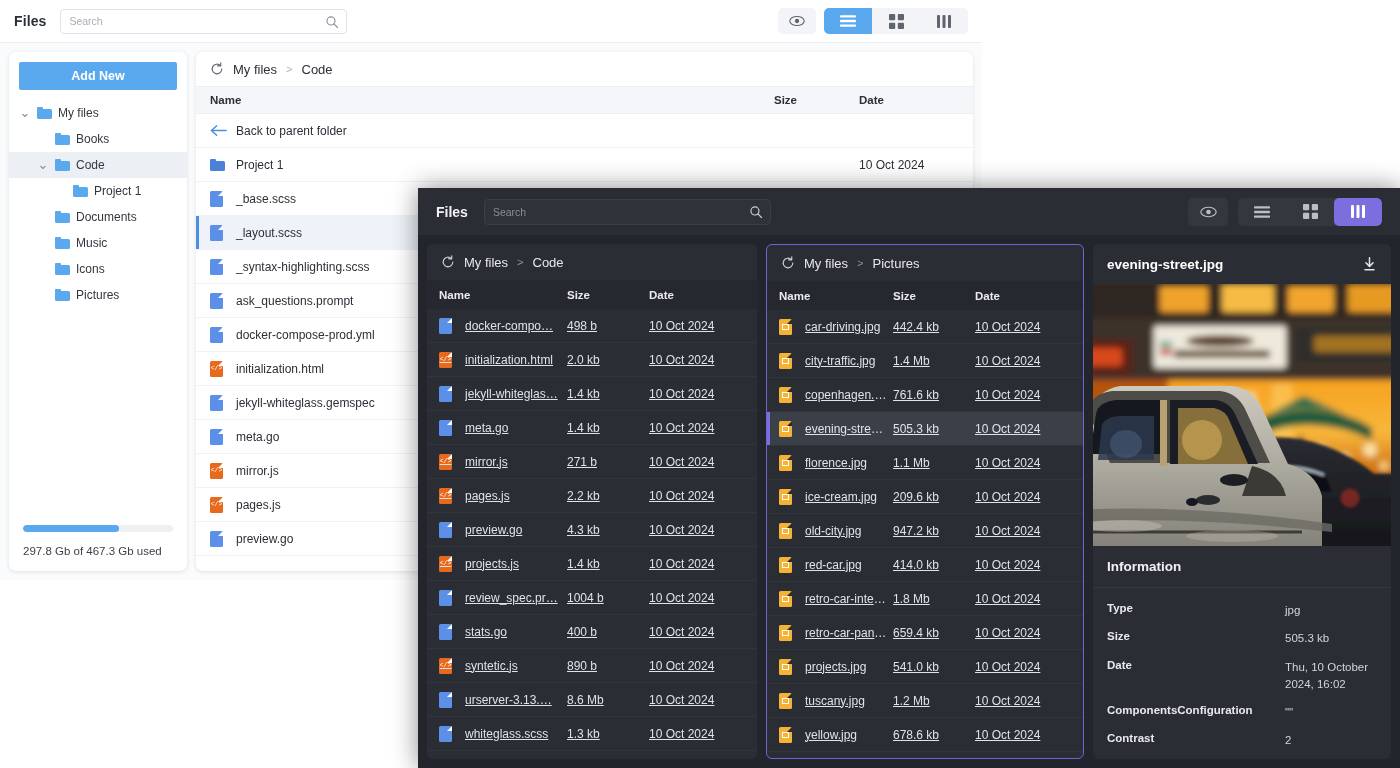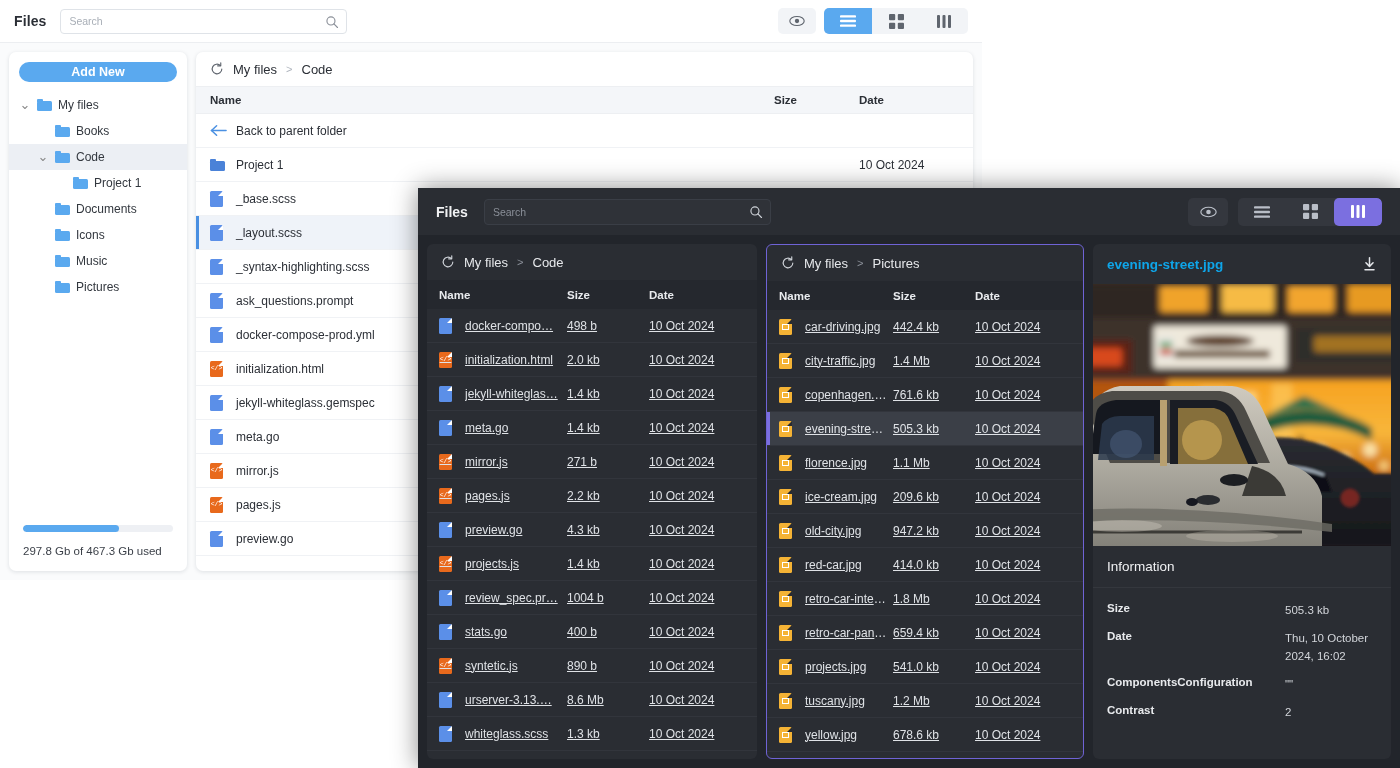--- a/index.html
+++ b/index.html
@@ -55,22 +55,22 @@
   }
   .seg-light .sg.active { background: #5aa9ef; }
 
   .lw-body { flex: 1; display: flex; padding: 9px; gap: 9px; min-height: 0; }
   .lw-side {
     width: 178px; background: #fff; border-radius: 7px;
     box-shadow: 0 1px 4px rgba(20,30,50,.12);
     display: flex; flex-direction: column; padding: 10px 0 0 0;
   }
   .add-new {
-    margin: 0 10px 10px 10px; height: 20px; background: #5aa9ef;
-    border-radius: 10px; color: #fff; font-size: 12.5px; font-weight: bold;
+    margin: 0 10px 10px 10px; height: 28px; background: #5aa9ef;
+    border-radius: 2px; color: #fff; font-size: 12.5px; font-weight: bold;
     display: flex; align-items: center; justify-content: center;
   }
   .tree { flex: 1; overflow: hidden; }
   .tnode {
     height: 26px; display: flex; align-items: center; gap: 6px;
     font-size: 12px; color: #32373e; padding-right: 8px;
   }
   .tnode.sel { background: #eceff4; }
   .chev { width: 12px; display:flex; align-items:center; justify-content:center; color:#888; font-size:9px;}
   .folder {
@@ -220,29 +220,29 @@
   .drow .ic { width: 26px; flex: 0 0 26px; display:flex; align-items:center; }
   .dn { flex: 1; overflow: hidden; white-space: nowrap; text-overflow: ellipsis; padding-right:6px; }
   .ds { width: 82px; flex: 0 0 82px; }
   .dd { width: 96px; flex: 0 0 96px; }
 
   
   .pv-head {
     height: 40px; display: flex; align-items: center; padding: 0 14px;
     flex: 0 0 40px;
   }
-  .pv-name { font-size: 13.5px; font-weight: bold; color: #0ea5e9; }
+  .pv-name { font-size: 13.5px; font-weight: bold; color: #ffffff; }
   .pv-dl { margin-left: auto; }
   .pv-img {
     height: 262px; flex: 0 0 262px; position: relative; overflow: hidden;
     background: #1b1208;
   }
   .info-head {
     height: 42px; display: flex; align-items: center; padding: 0 14px;
-    font-size: 13.5px; font-weight: normal; color: #f0f1f3;
+    font-size: 13.5px; font-weight: bold; color: #f0f1f3;
     border-bottom: 1px solid #34373d; flex: 0 0 42px;
   }
   .info-body { padding: 14px 14px 0 14px; }
   .irow { display: flex; margin-bottom: 11px; font-size: 11.5px; }
   .ik { width: 178px; flex: 0 0 178px; font-weight: bold; color: #e8eaed; }
   .iv { color: #d2d5da; line-height: 1.5; }
 
   .icn { display: block; }
 </style>
 </head>
@@ -324,26 +324,26 @@
               <span>Project 1</span>
             </div>
             <div class="tnode" style="padding-left: 28px;">
               <span class="chev"></span>
               <span class="folder"></span>
               <span>Documents</span>
             </div>
             <div class="tnode" style="padding-left: 28px;">
               <span class="chev"></span>
               <span class="folder"></span>
-              <span>Icons</span>
+              <span>Music</span>
             </div>
             <div class="tnode" style="padding-left: 28px;">
               <span class="chev"></span>
               <span class="folder"></span>
-              <span>Music</span>
+              <span>Icons</span>
             </div>
             <div class="tnode" style="padding-left: 28px;">
               <span class="chev"></span>
               <span class="folder"></span>
               <span>Pictures</span>
             </div>
           </div>
         <div class="storage-wrap">
           <div class="bar-bg">
             <div class="bar-fill" id="lw-bar" style="width: 64%;"></div>
@@ -901,20 +901,24 @@
               <path d="M-10 248 l230 0" stroke="#3c3b37" stroke-width="3" fill="none"></path>
               <ellipse cx="40" cy="242" rx="40" ry="6" fill="#d9d5c8" opacity=".35"></ellipse>
               <ellipse cx="150" cy="252" rx="46" ry="6" fill="#cfcabc" opacity=".3"></ellipse>
             </g>
           </svg>
         </div>
 
         <div class="info-head">Information</div>
         <div class="info-body" id="info-rows">
             <div class="irow">
+              <div class="ik">Type</div>
+              <div class="iv">jpg</div>
+            </div>
+            <div class="irow">
               <div class="ik">Size</div>
               <div class="iv">505.3 kb</div>
             </div>
             <div class="irow">
               <div class="ik">Date</div>
               <div class="iv">Thu, 10 October 2024, 16:02</div>
             </div>
             <div class="irow">
               <div class="ik">ComponentsConfiguration</div>
               <div class="iv">""</div>

